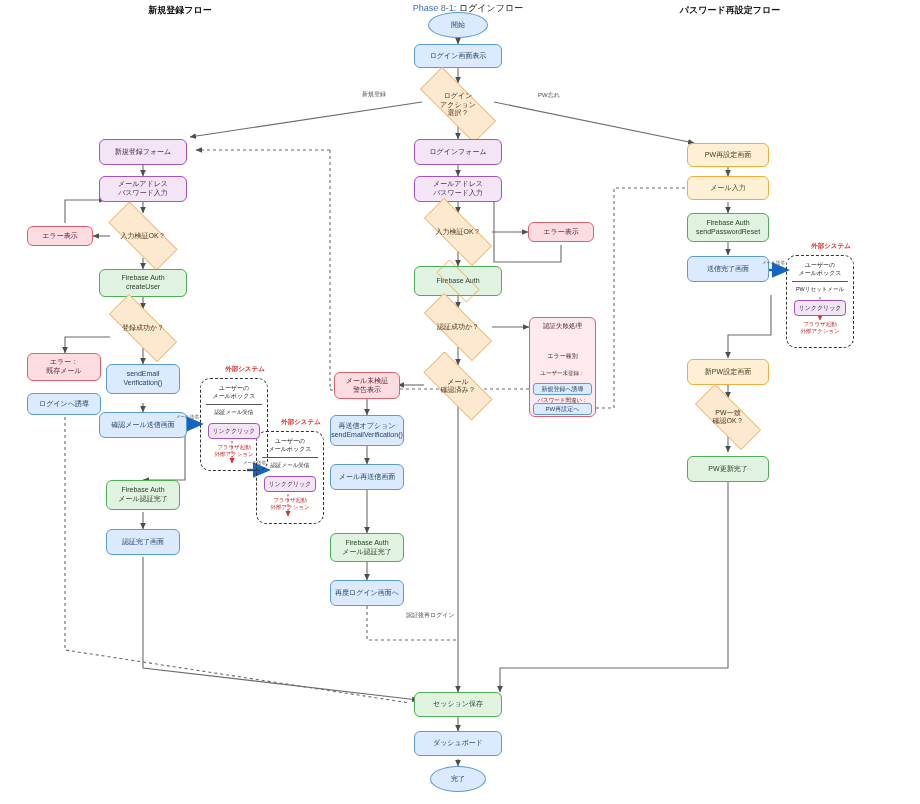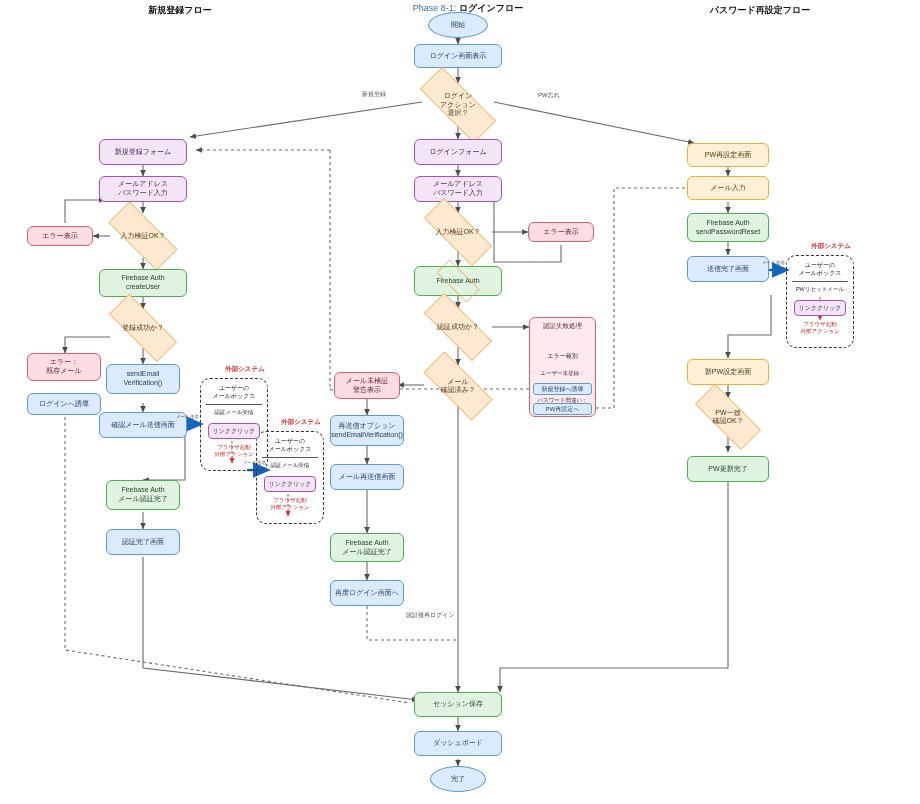--- a/index.html
+++ b/index.html
@@ -53,21 +53,21 @@
   }
 
   .col-title {
     position:absolute; font-size:9px; font-weight:bold; color:#111;
     text-align:center; z-index:5;
   }
   .main-title {
     position:absolute; font-size:9px; text-align:center; z-index:5;
   }
   .main-title .ph { color:#3b6fb5; font-weight:normal; }
-  .main-title .tt { color:#111; font-weight:bold; }
+  .main-title .tt { color:#111; font-weight:normal; }
 
   .edge-label {
     position:absolute; font-size:6px; color:#4a4a4a; z-index:4;
     background: transparent; white-space: nowrap;
   }
 
   .group-box {
     position:absolute; box-sizing:border-box;
     border:1.5px dashed #333; border-radius:10px;
     background: transparent; z-index:2;
@@ -200,21 +200,21 @@
       <path d="M232,441 L232,463" marker-end="url(#arR)"></path>
       <path d="M288,494 L288,516" marker-end="url(#arR)"></path>
       <path d="M820,297 L820,320" marker-end="url(#arR)"></path>
     </g>
   </svg>
 
   <div class="main-title" style="left:388px; top:2px; width:160px;">
     <span class="ph">Phase 8-1: </span><span class="tt">ログインフロー</span>
   </div>
   <div class="col-title" style="left:100px; top:4px; width:160px;">新規登録フロー</div>
-  <div class="col-title" style="left:680px; top:4px; width:160px;">パスワード再設定フロー</div>
+  <div class="col-title" style="left:650px; top:4px; width:160px;">パスワード再設定フロー</div>
 
   <div class="node n-blue ellipse" style="left:428px; top:12px; width:60px; height:26px;">開始</div>
 
   <div class="node n-blue" style="left:414px; top:44px; width:88px; height:24px;">ログイン画面表示</div>
 
   <div class="diamond" style="left:404px; top:83px; width:108px; height:44px;">
     <div class="dshape"></div>
     <div class="dlabel">ログイン
 アクション
 選択？</div>

